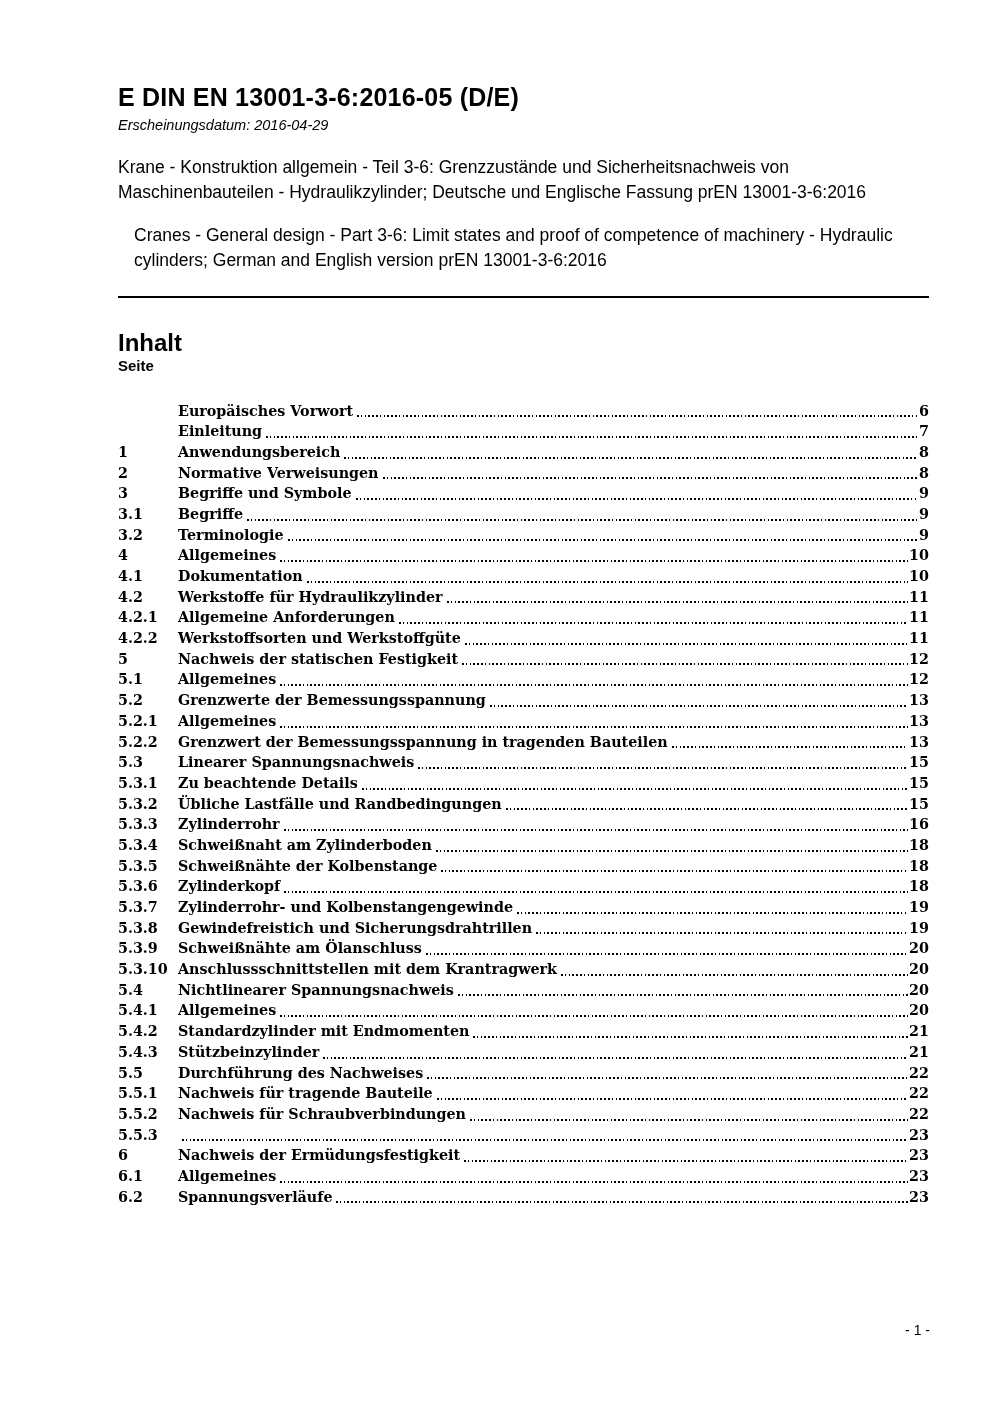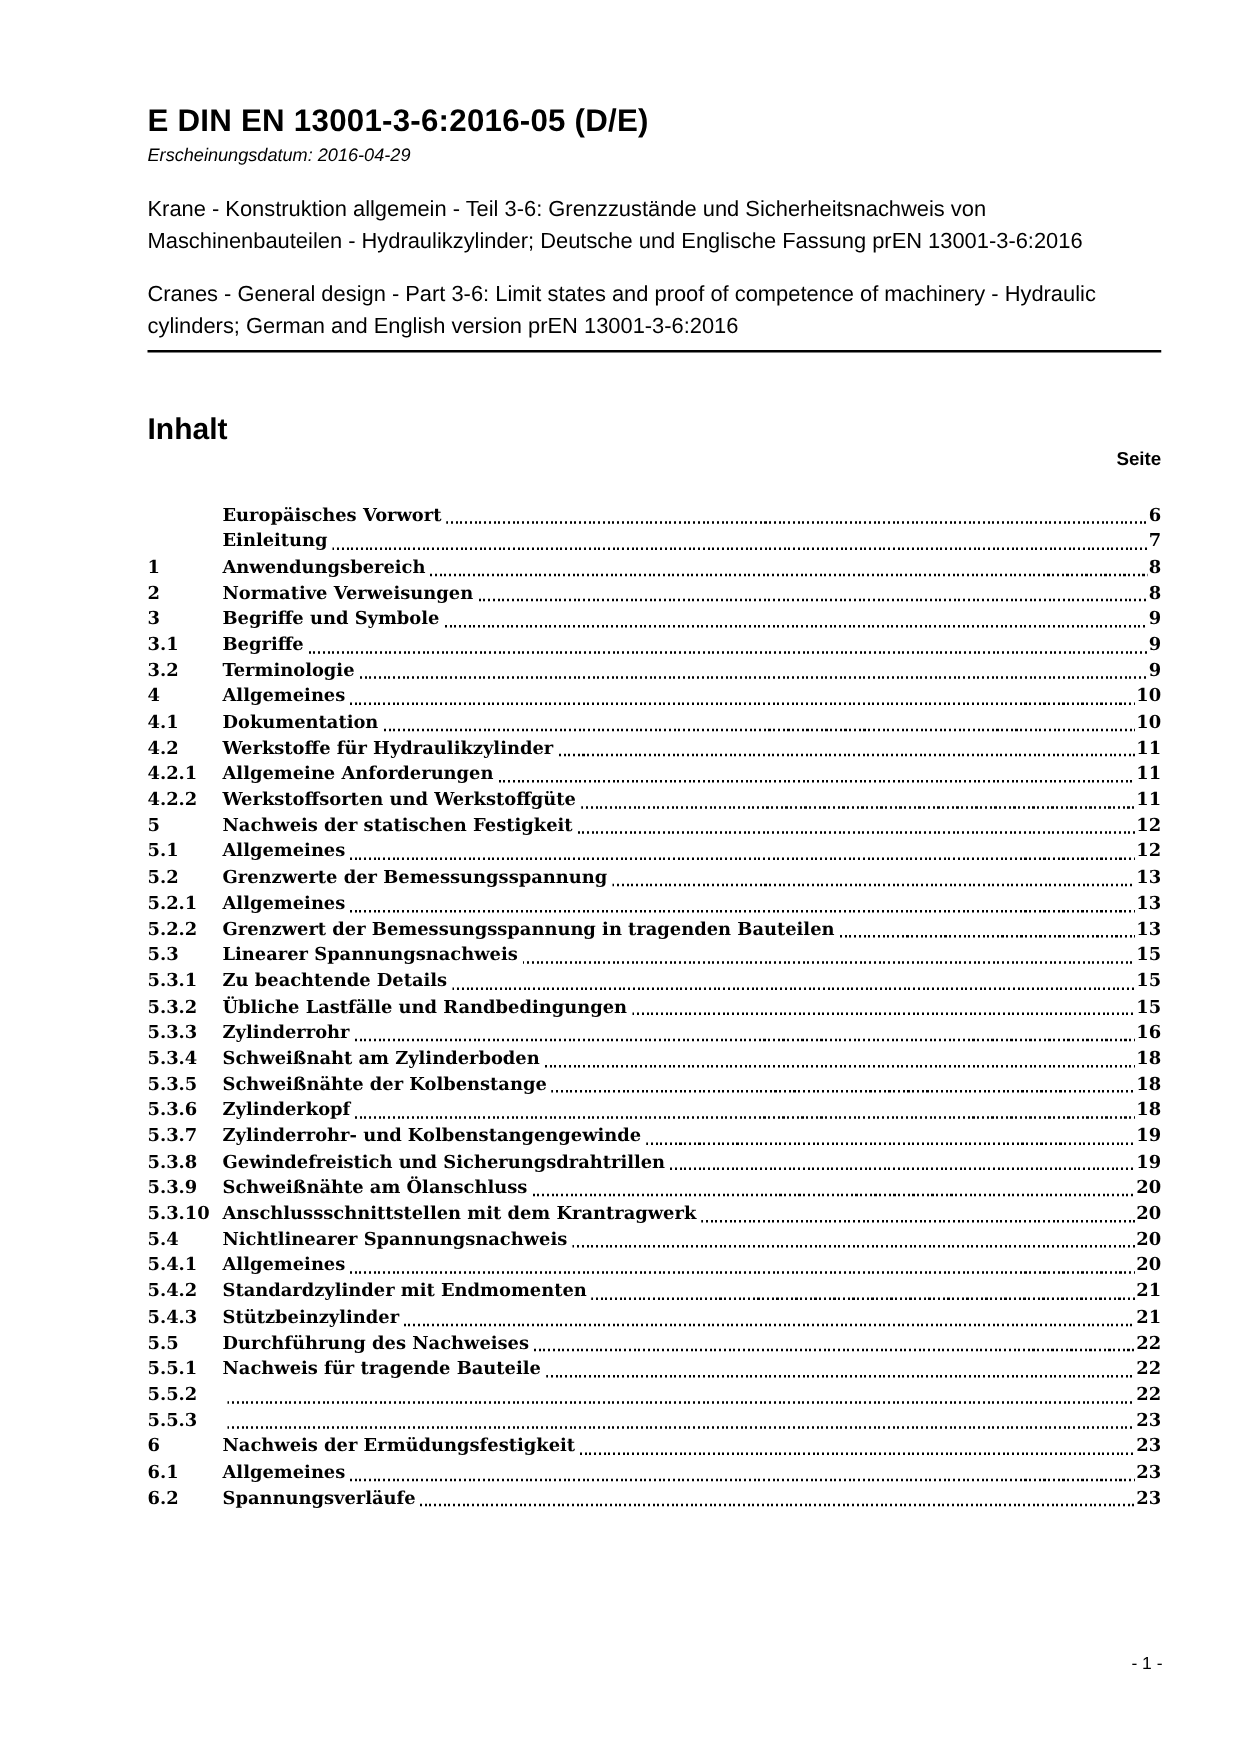--- a/index.html
+++ b/index.html
@@ -44,32 +44,32 @@
     margin-top: 21px;
   }
   .title-en-wrap {
     margin-top: 15px;
     border-bottom: 2px solid #000;
     padding-bottom: 7px;
   }
   .toc-header {
     margin-top: 31px;
     display: flex;
-    align-items: center;
+    align-items: flex-start;
     justify-content: space-between;
+    flex-direction: column;
   }
   .toc-heading {
     font-size: 24px;
     font-weight: bold;
     line-height: 28px;
   }
   .toc-page-col-label {
     font-size: 15px;
     font-weight: bold;
-    margin-top: 46px;
   }
   .toc-list {
     margin-top: 27px;
     font-family: "DejaVu Serif", serif;
     font-weight: bold;
     font-size: 14.3px;
   }
   .toc-row {
     display: flex;
     align-items: baseline;
@@ -111,21 +111,21 @@
 
 <div class="content">
 
   <h1 class="doc-title">E DIN EN 13001-3-6:2016-05 (D/E)</h1>
 
   <div class="doc-date">Erscheinungsdatum: 2016-04-29</div>
 
   <p class="doc-subtitle de">Krane - Konstruktion allgemein - Teil 3-6: Grenzzustände und Sicherheitsnachweis von Maschinenbauteilen - Hydraulikzylinder; Deutsche und Englische Fassung prEN 13001-3-6:2016</p>
 
   <div class="title-en-wrap">
-    <p class="doc-subtitle" style="margin:0">Cranes - General design - Part 3-6: Limit states and proof of competence of machinery - Hydraulic cylinders; German and English version prEN 13001-3-6:2016</p>
+    <p class="doc-subtitle" style="margin:16px">Cranes - General design - Part 3-6: Limit states and proof of competence of machinery - Hydraulic cylinders; German and English version prEN 13001-3-6:2016</p>
   </div>
 
   <div class="toc-header">
     <span class="toc-heading">Inhalt</span>
     <span class="toc-page-col-label">Seite</span>
   </div>
 
   <div class="toc-list">
   <div class="toc-row group-start">
     <span class="toc-num"></span>
@@ -361,20 +361,21 @@
 
   <div class="toc-row">
     <span class="toc-num">5.5.1</span>
     <span class="toc-title">Nachweis für tragende Bauteile</span>
     <span class="toc-leader"></span>
     <span class="toc-page">22</span>
   </div>
 
   <div class="toc-row">
     <span class="toc-num">5.5.2</span>
+    <span class="toc-title">Nachweis für Schraubverbindungen</span>
     <span class="toc-leader"></span>
     <span class="toc-page">22</span>
   </div>
 
   <div class="toc-row">
     <span class="toc-num">5.5.3</span>
     <span class="toc-leader"></span>
     <span class="toc-page">23</span>
   </div>
 

